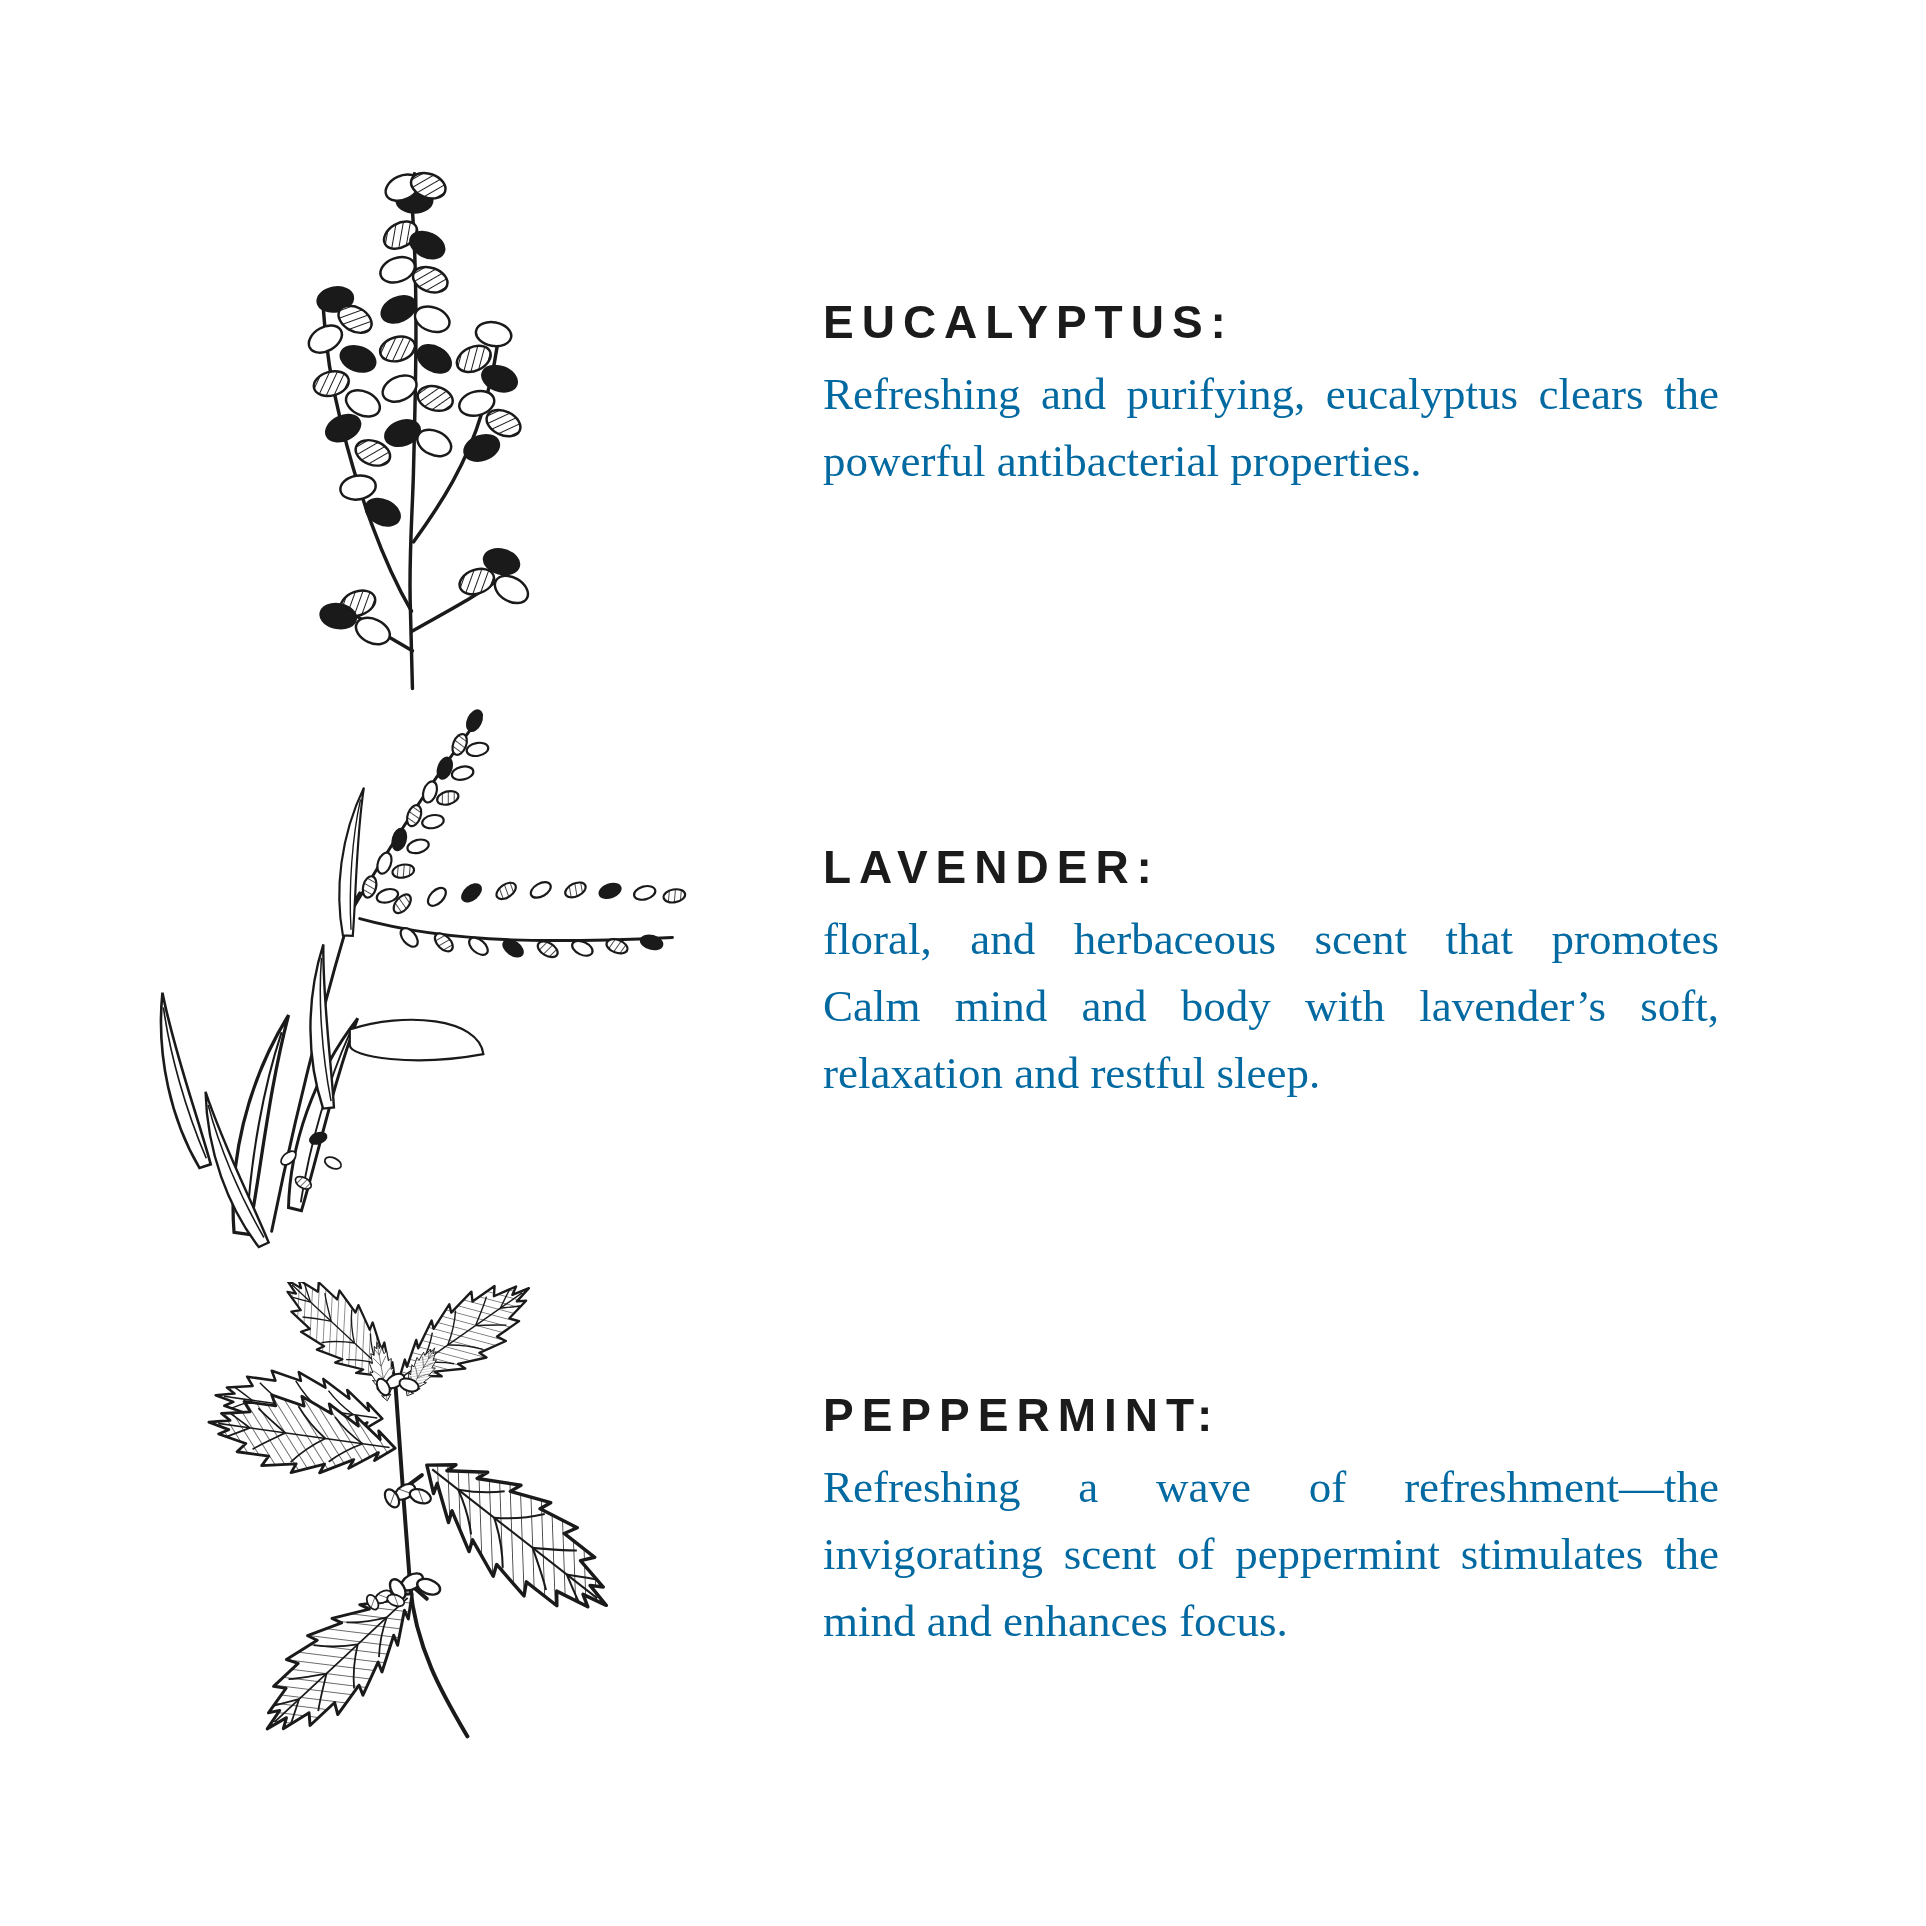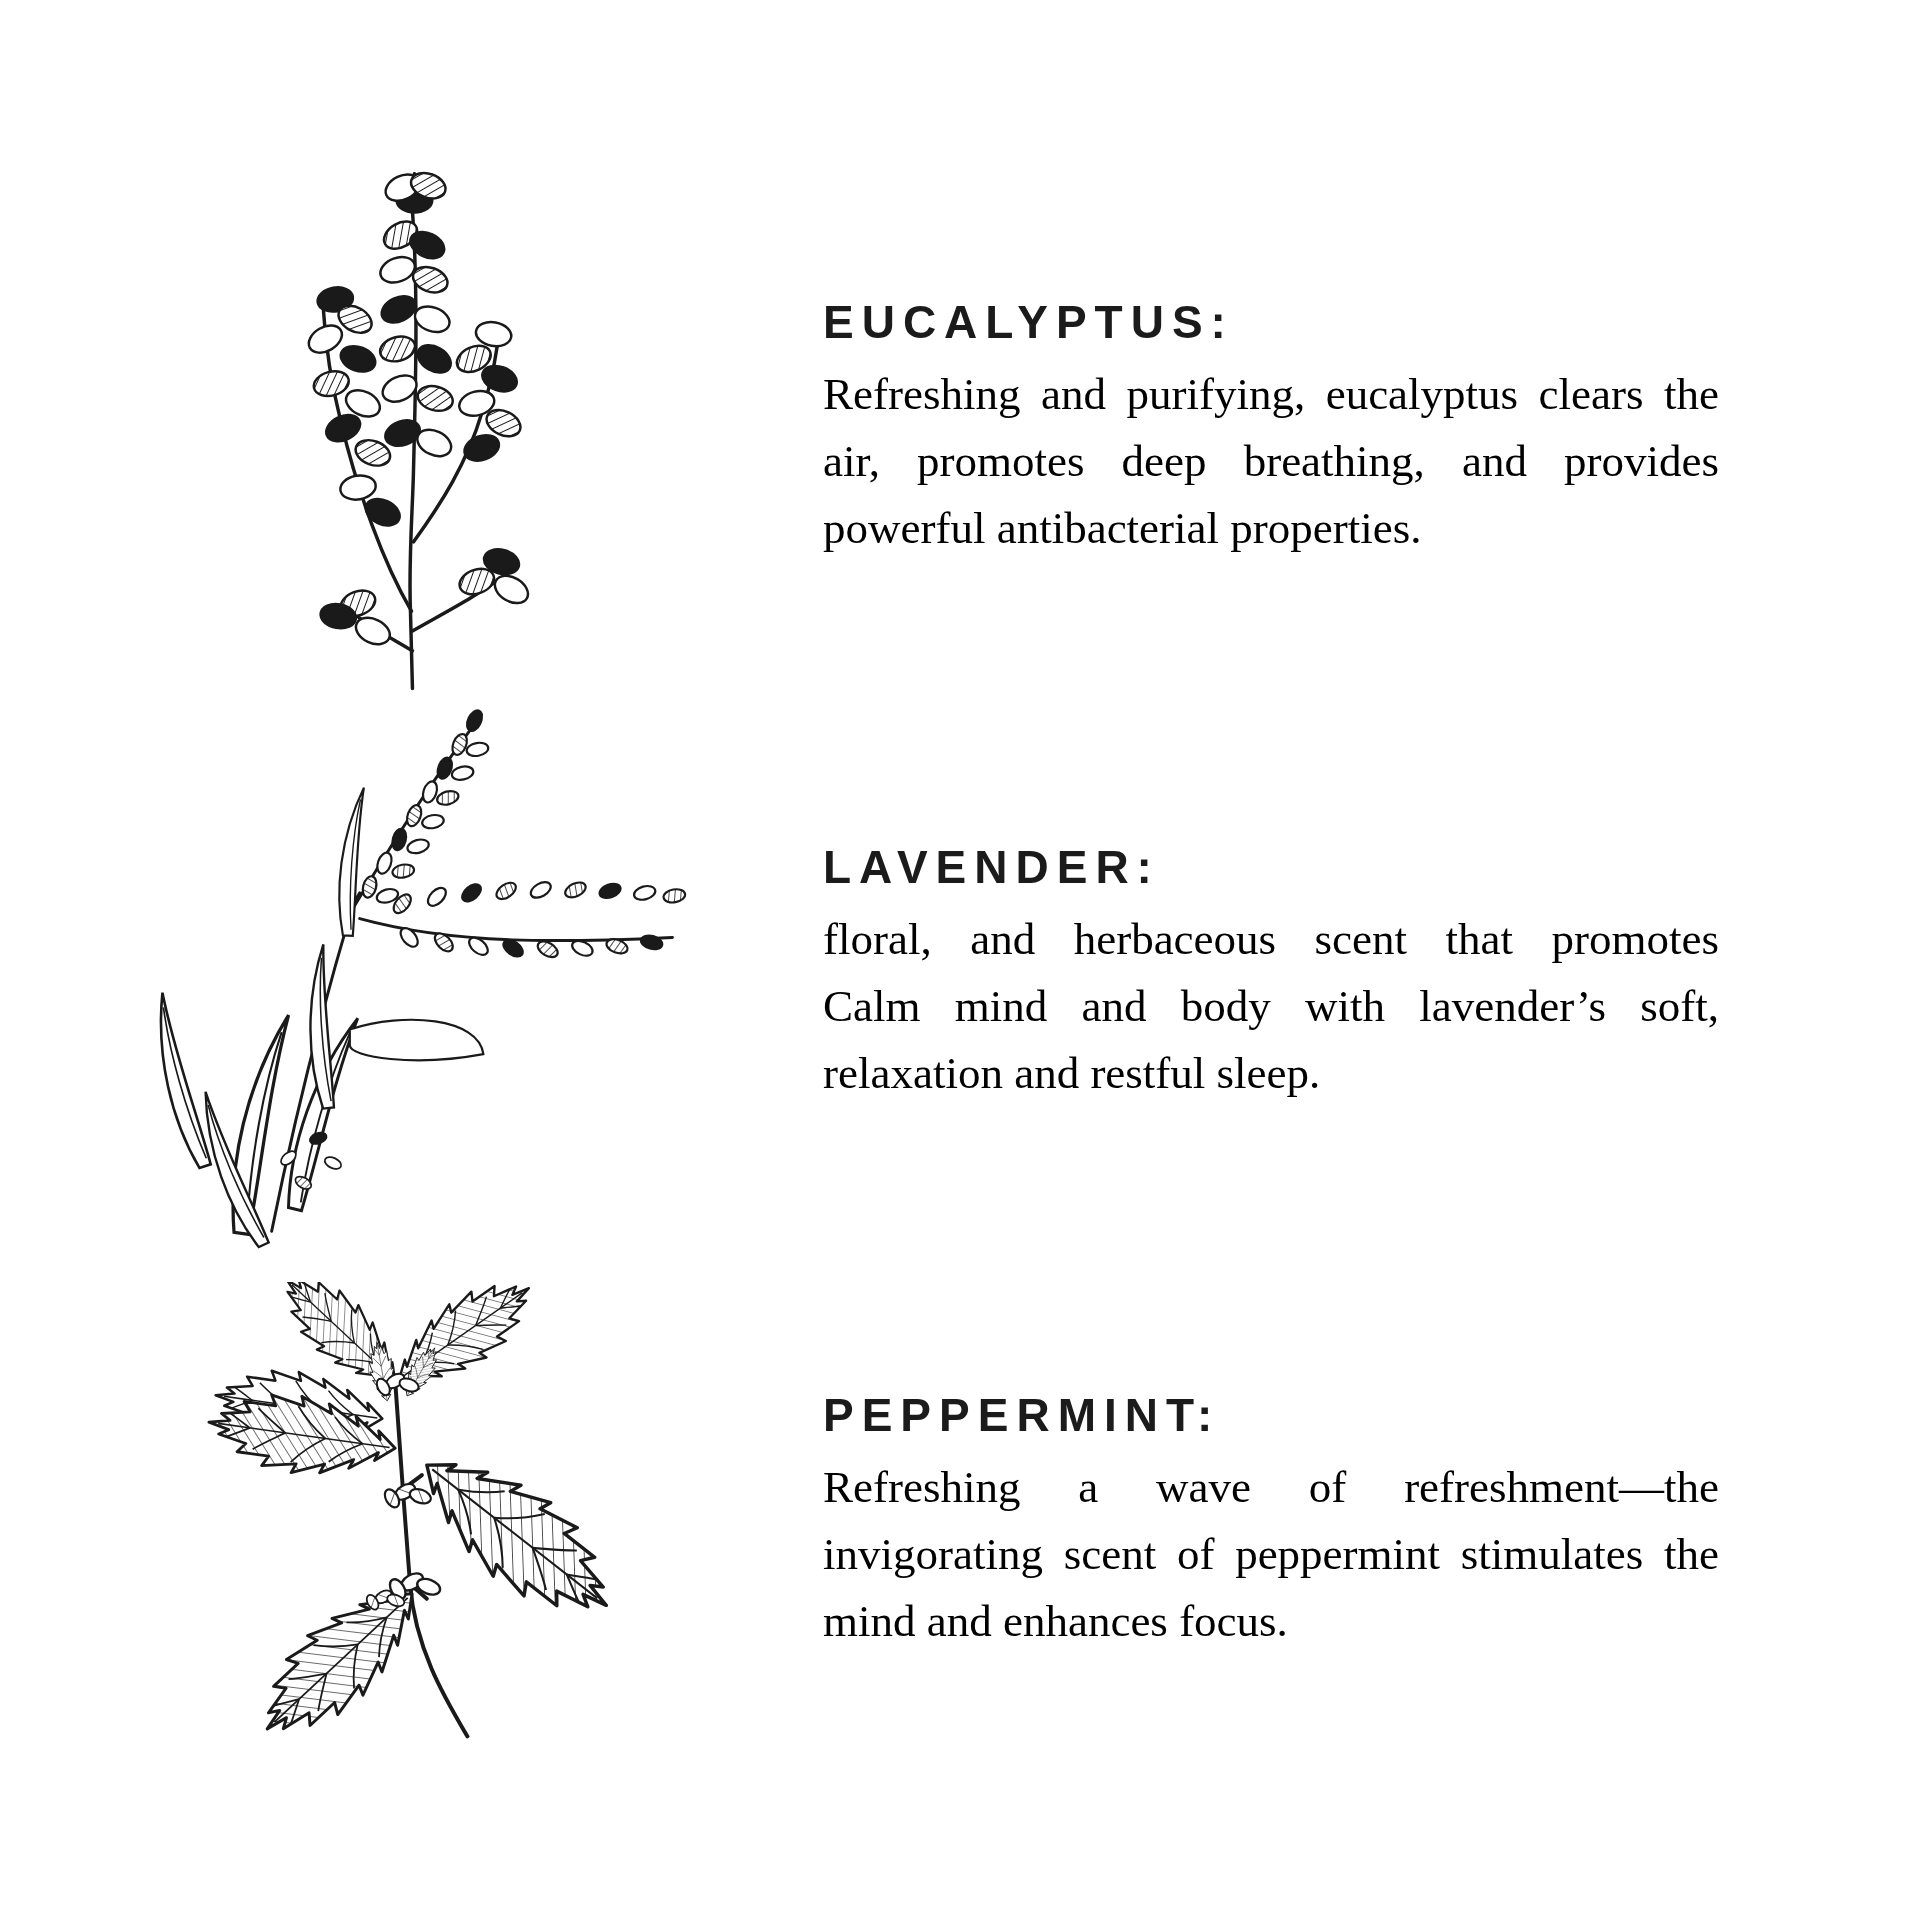--- a/index.html
+++ b/index.html
@@ -29,21 +29,21 @@
     letter-spacing: 8px;
     line-height: 1.12;
     color: #1b1b1b;
     white-space: nowrap;
   }
   p.line {
     margin: 0;
     font-size: 45px;
     line-height: 67px;
     text-align: justify;
-    color: #000000;
+    color: #0369a1;
   }
   p.jl { text-align-last: justify; }
 
   #txt-eucalyptus { top: 297px; }
   #txt-lavender   { top: 842px; }
   #txt-peppermint { top: 1390px; }
 
   #ill-eucalyptus { left: 248px; top: 94px;  width: 287px; height: 599px; }
   #ill-lavender   { left: 124px; top: 693px; width: 574px; height: 564px; }
   #ill-peppermint { left: 173px; top: 1282px; width: 545px; height: 495px; }
@@ -229,21 +229,20 @@
         <use href="#mbud" transform="translate(218,212) scale(1.1)" fill="url(#mh)"></use>
         <use href="#mbud" transform="translate(225,303) scale(1.2)" fill="#ffffff"></use>
         <use href="#mbud" transform="translate(196,318) scale(0.9)" fill="url(#mh)"></use>
       </g>
     </svg>
   </figure>
 
   <section class="txt" id="txt-eucalyptus">
     <h2>EUCALYPTUS:</h2>
     <p class="line jl">Refreshing and purifying, eucalyptus clears the</p>
-    <p class="line jl">air, promotes deep breathing, and provides</p>
     <p class="line">powerful antibacterial properties.</p>
   </section>
 
   <section class="txt" id="txt-lavender">
     <h2>LAVENDER:</h2>
     <p class="line jl">floral, and herbaceous scent that promotes</p>
     <p class="line jl">Calm mind and body with lavender’s soft,</p>
     <p class="line">relaxation and restful sleep.</p>
   </section>
 

